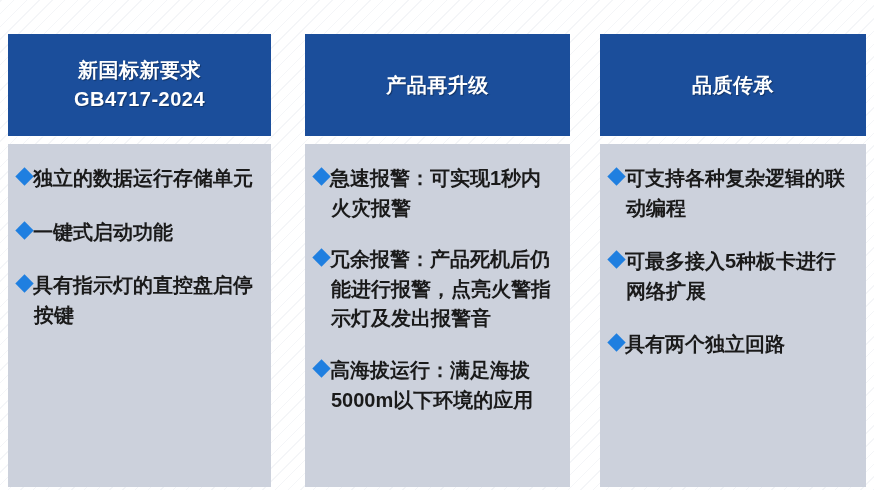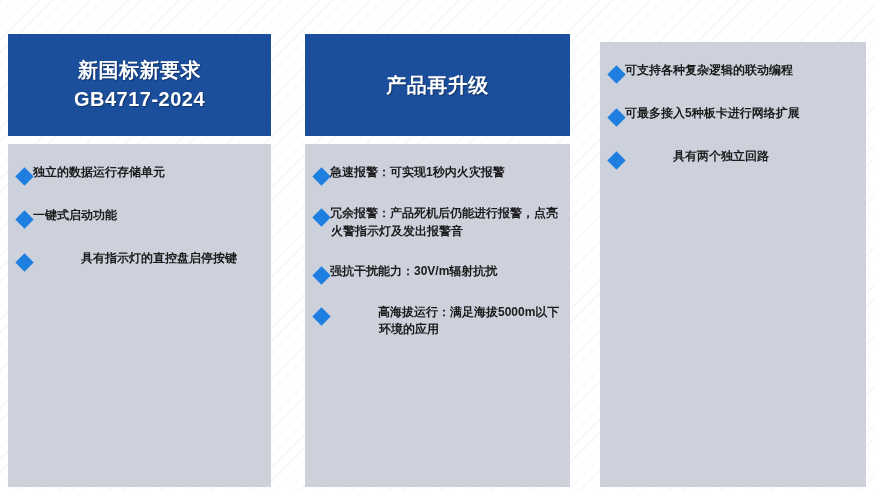--- a/index.html
+++ b/index.html
@@ -72,21 +72,21 @@
     padding: 20px 10px 12px 10px;
     box-sizing: border-box;
     display: flex;
     flex-direction: column;
   }
 
   .bullet {
     display: flex;
     align-items: flex-start;
     color: #1A1A1A;
-    font-size: 12px;
+    font-size: 20px;
     font-weight: bold;
     line-height: 1.48;
   }
 
   .bullet-icon {
     flex: 0 0 auto;
     width: 13px;
     height: 13px;
     margin-top: 6px;
     margin-right: 3px;
@@ -96,21 +96,21 @@
 
   .bullet-text {
     flex: 1 1 auto;
     text-indent: -1px;
   }
 
   
   .col-1 .bullet { margin-bottom: 24px; }
   .col-2 .bullet { margin-bottom: 22px; }
   .col-3 .bullet { margin-bottom: 24px; }
-  .bullet:last-child { margin-bottom: 0; gap: 48px; }
+  .bullet:last-child { margin-bottom: 0; }
 </style>
 </head>
 <body>
 
 <div class="bg-hatch"></div>
 
 <div class="board">
 
   <div class="column col-1">
     <div class="col-header">
@@ -141,30 +141,29 @@
       <div class="bullet">
         <span class="bullet-icon"></span>
         <span class="bullet-text">急速报警：可实现1秒内火灾报警</span>
       </div>
       <div class="bullet">
         <span class="bullet-icon"></span>
         <span class="bullet-text">冗余报警：产品死机后仍能进行报警，点亮火警指示灯及发出报警音</span>
       </div>
       <div class="bullet">
         <span class="bullet-icon"></span>
-        <span class="bullet-text">强抗干扰能力：30V/m辐射抗扰</span>
-      </div>
-      <div class="bullet">
-        <span class="bullet-icon"></span>
         <span class="bullet-text">高海拔运行：满足海拔5000m以下环境的应用</span>
       </div>
     </div>
   </div>
 
   <div class="column col-3">
+    <div class="col-header">
+      <span class="hline">品质传承</span>
+    </div>
     <div class="col-body">
       <div class="bullet">
         <span class="bullet-icon"></span>
         <span class="bullet-text">可支持各种复杂逻辑的联动编程</span>
       </div>
       <div class="bullet">
         <span class="bullet-icon"></span>
         <span class="bullet-text">可最多接入5种板卡进行网络扩展</span>
       </div>
       <div class="bullet">

